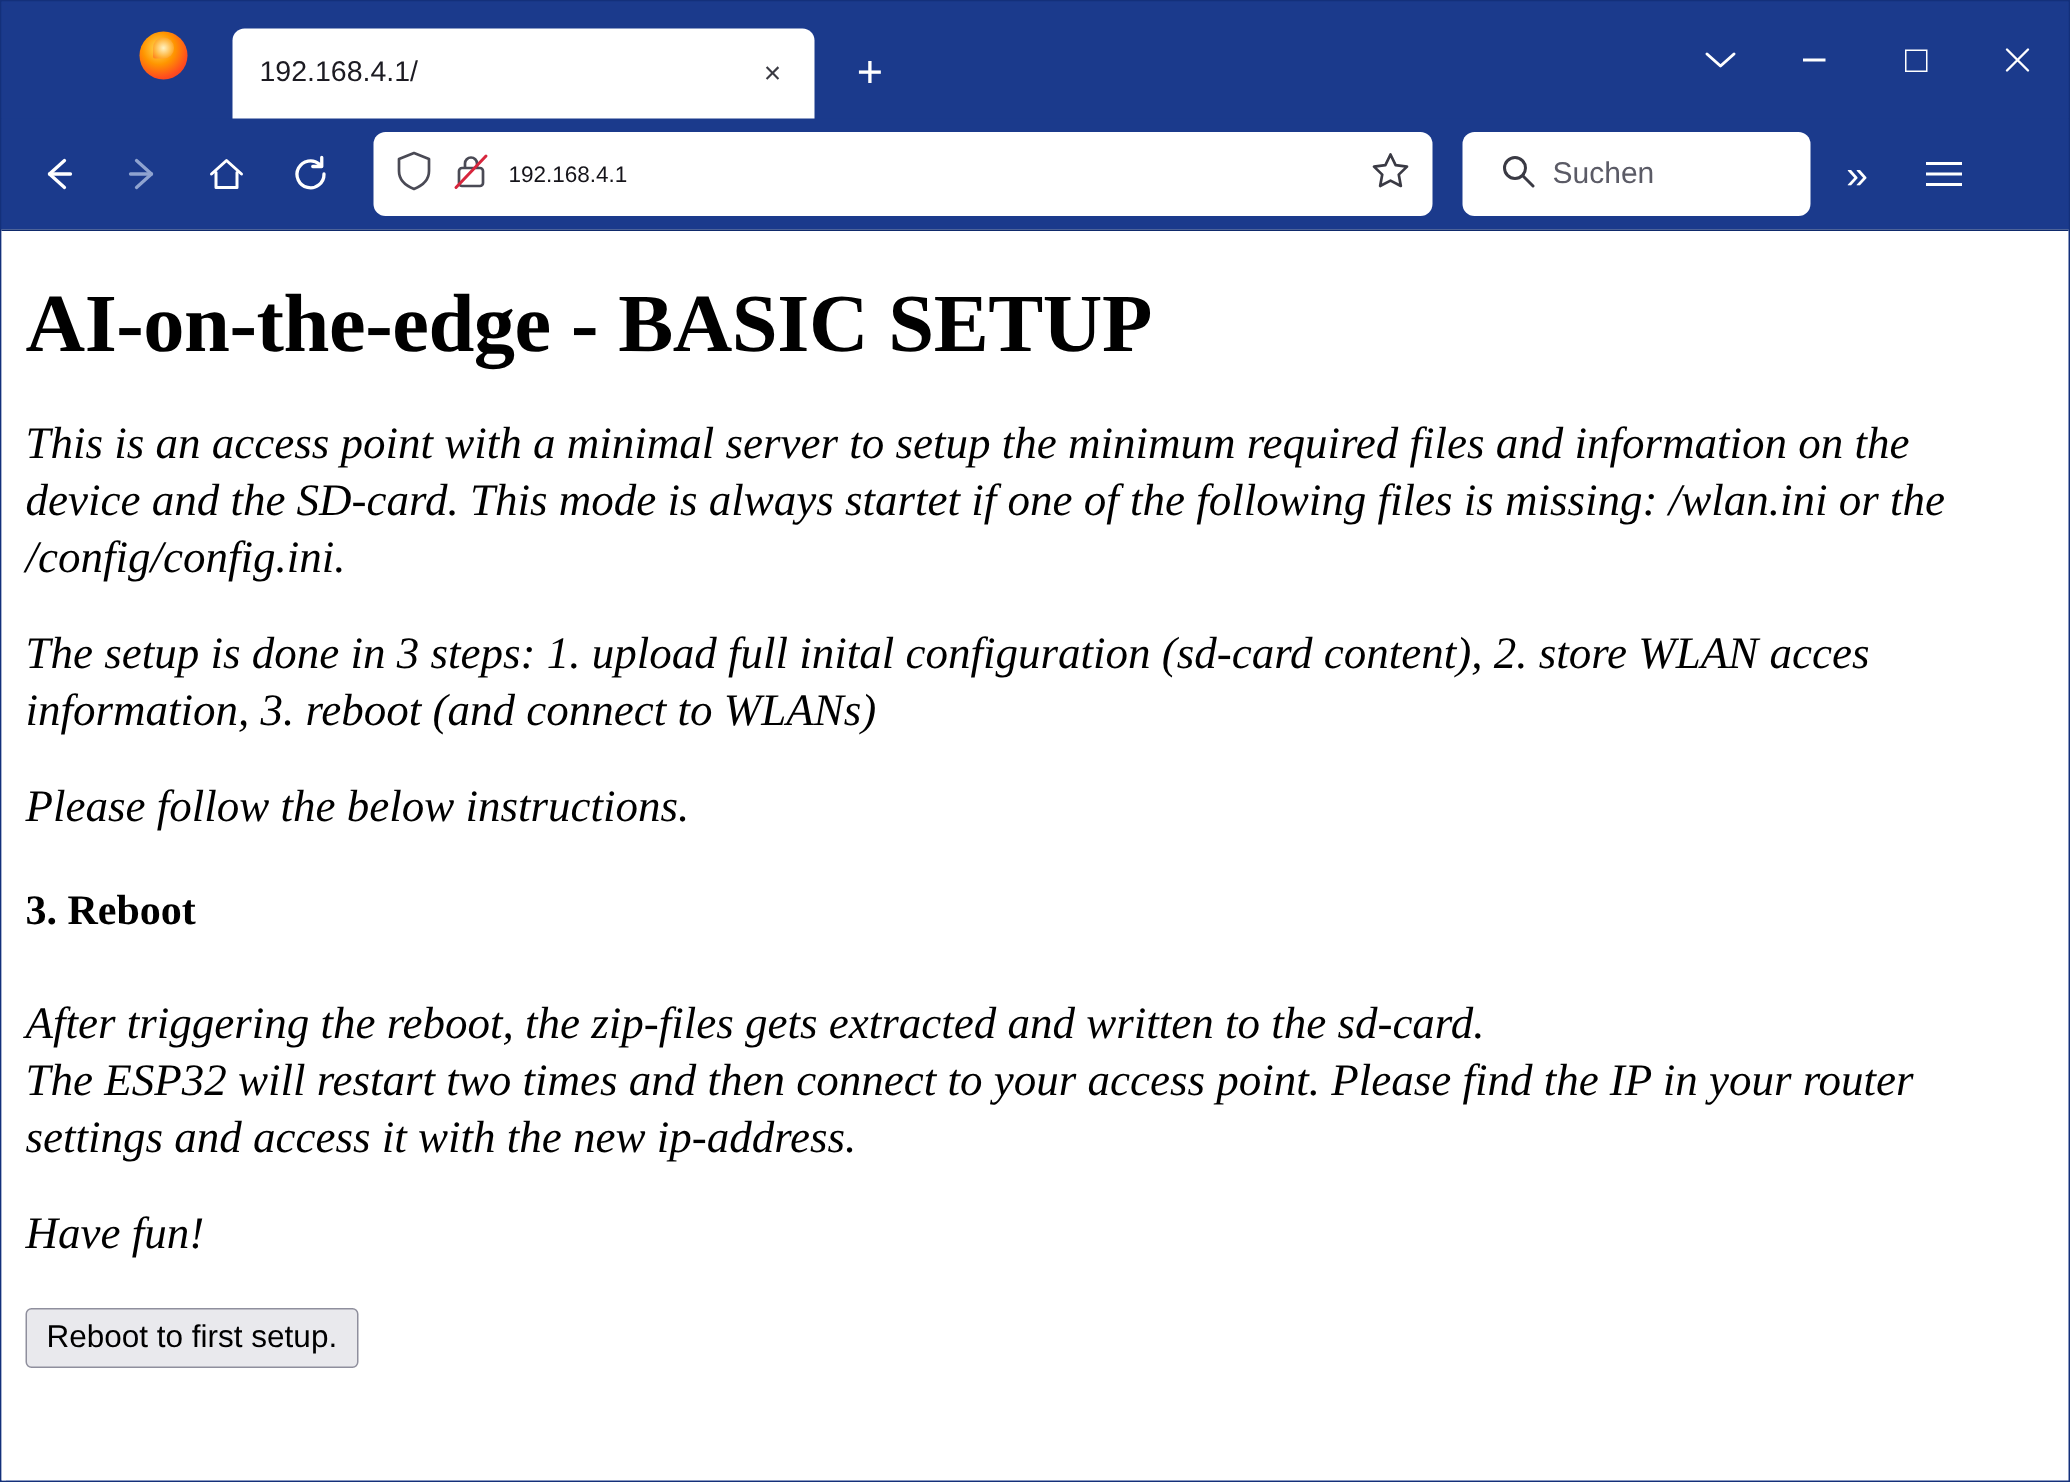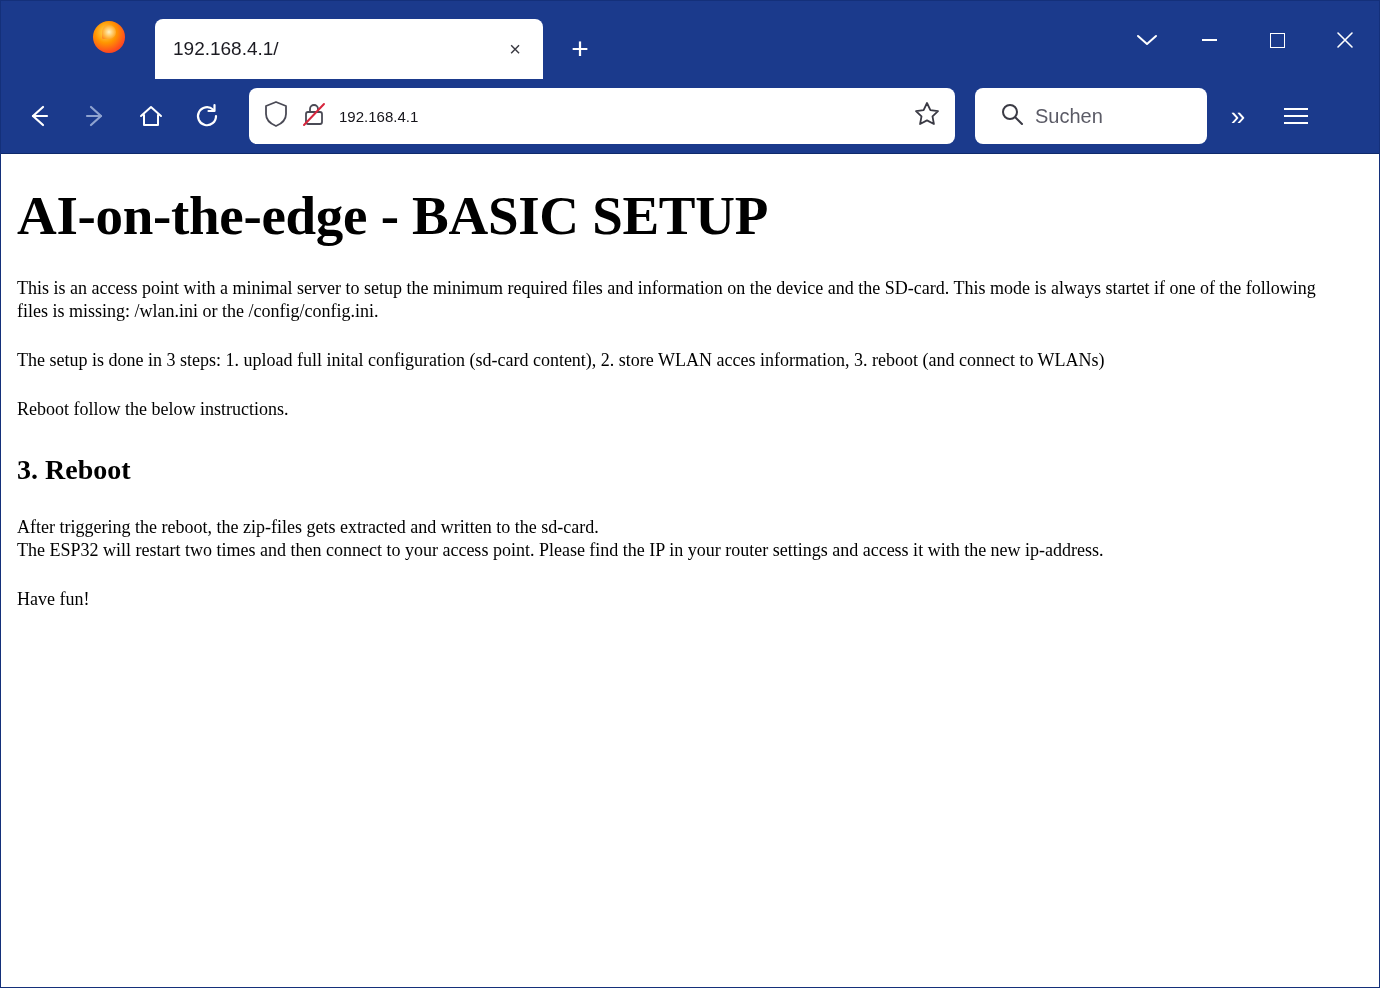--- a/index.html
+++ b/index.html
@@ -161,29 +161,30 @@
     font-family: "Liberation Serif", serif;
     color: #000000;
   }
   #page-title {
     font-size: 55px;
     font-weight: bold;
     margin: 14px 0 30px 0;
     letter-spacing: -0.3px;
   }
   .para {
-    font-size: 18px;
+    font-size: 30px;
     line-height: 1.27;
     margin: 0 0 26px 0;
     max-width: 1340px;
+    font-style: italic;
   }
   #section-heading {
     font-size: 28px;
     font-weight: bold;
-    margin: 34px 0 30px 0;
+    margin: 34px 0 40px 0;
   }
   #reboot-button {
     font-family: "Liberation Sans", sans-serif;
     font-size: 21px;
     color: #000;
     background: #e9e9ed;
     border: 1px solid #8f8f9d;
     border-radius: 4px;
     padding: 7px 13px;
     margin-top: 4px;
@@ -305,27 +306,28 @@
   </div>
 
   <div id="page-viewport">
     <div id="content-left-rule"></div>
 
     <div id="page-content">
       <h1 id="page-title">AI-on-the-edge - BASIC SETUP</h1>
 
       <p class="para">This is an access point with a minimal server to setup the minimum required files and information on the device and the SD-card. This mode is always startet if one of the following files is missing: /wlan.ini or the /config/config.ini.</p>
       <p class="para">The setup is done in 3 steps: 1. upload full inital configuration (sd-card content), 2. store WLAN acces information, 3. reboot (and connect to WLANs)</p>
-      <p class="para">Reboot follow the below instructions.</p>
+      <p class="para">Please follow the below instructions.</p>
 
       <h2 id="section-heading">3. Reboot</h2>
 
       <p class="para">
         <span>After triggering the reboot, the zip-files gets extracted and written to the sd-card.</span><br>
         <span>The ESP32 will restart two times and then connect to your access point. Please find the IP in your router settings and access it with the new ip-address.</span>
       </p>
 
       <p class="para">Have fun!</p>
 
+      <button id="reboot-button">Reboot to first setup.</button>
     </div>
   </div>
 
 </div>
 
 </body></html>

